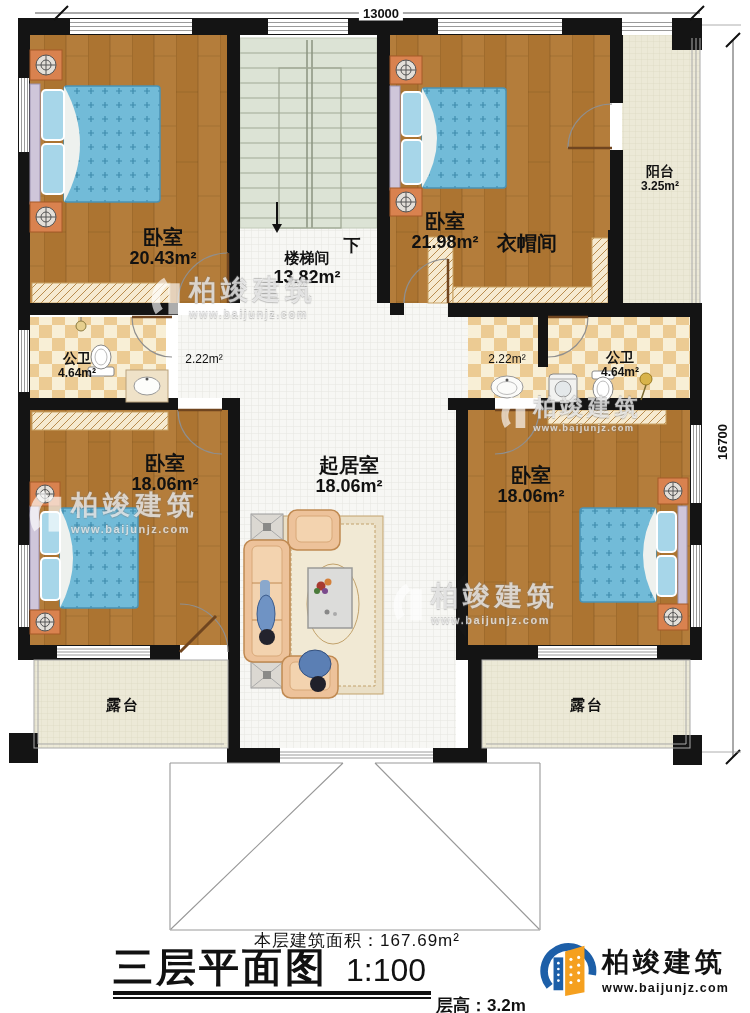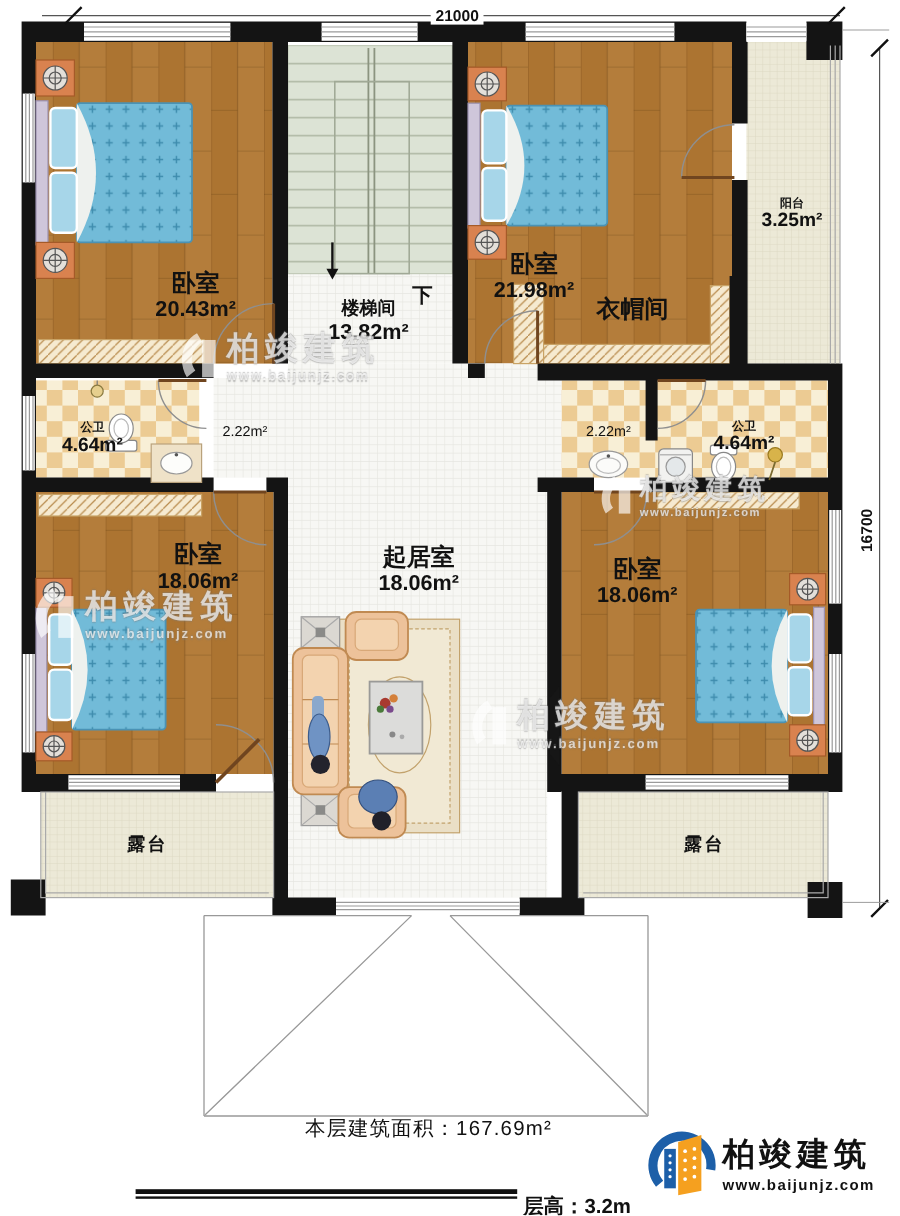--- a/index.html
+++ b/index.html
@@ -3,22 +3,22 @@
 <meta charset="utf-8">
 <style>
   html,body{margin:0;padding:0;background:#fff;}
   .stage{position:relative;width:750px;height:1013px;background:#ffffff;overflow:hidden;
          font-family:"Liberation Sans",sans-serif;color:#111;}
   .plan-svg{position:absolute;left:0;top:0;width:750px;height:1013px;}
   .lbl{position:absolute;transform:translate(-50%,-50%);text-align:center;white-space:nowrap;
        color:#111;line-height:1.12;}
   .rname{font-size:20px;font-weight:700;}
   .rarea{font-size:18px;font-weight:700;}
-  .sm .rname{font-size:10px;}
-  .sm .rarea{font-size:16px;}
+  .sm .rname{font-size:14px;}
+  .sm .rarea{font-size:12px;}
   .single{font-size:12px;font-weight:400;}
   .downlbl{font-size:17px;font-weight:700;}
   .terlbl{font-size:15px;font-weight:700;letter-spacing:2px;}
   .dim-lbl{position:absolute;transform:translate(-50%,-50%);font-size:13px;font-weight:700;
            background:#fff;padding:0 4px;}
   .dim-right{transform:translate(-50%,-50%) rotate(-90deg);}
   .area-note{position:absolute;transform:translate(-50%,-50%);font-size:17px;font-weight:500;
              letter-spacing:1px;white-space:nowrap;margin-top:32px;}
   .title-row{position:absolute;left:113px;top:940px;display:flex;align-items:baseline;}
   .main-title{font-size:40px;font-weight:700;letter-spacing:3px;}
@@ -394,21 +394,21 @@
   </div>
   <div class="lbl" style="left:307px;top:268px">
     <div class="rname" style="font-size:15px">楼梯间</div>
     <div class="rarea">13.82m²</div>
   </div>
   <div class="lbl downlbl" style="left:352px;top:246px">下</div>
   <div class="lbl" style="left:445px;top:231px">
     <div class="rname">卧室</div>
     <div class="rarea">21.98m²</div>
   </div>
-  <div class="lbl" style="left:527px;top:258px">
+  <div class="lbl" style="left:527px;top:243px">
     <div class="rname">衣帽间</div>
   </div>
   <div class="lbl sm" style="left:660px;top:179px">
     <div class="rname">阳台</div>
     <div class="rarea">3.25m²</div>
   </div>
   <div class="lbl sm" style="left:77px;top:366px">
     <div class="rname">公卫</div>
     <div class="rarea">4.64m²</div>
   </div>
@@ -426,21 +426,21 @@
     <div class="rname">起居室</div>
     <div class="rarea">18.06m²</div>
   </div>
   <div class="lbl" style="left:531px;top:485px">
     <div class="rname">卧室</div>
     <div class="rarea">18.06m²</div>
   </div>
   <div class="lbl terlbl" style="left:123px;top:705px">露台</div>
   <div class="lbl terlbl" style="left:587px;top:705px">露台</div>
 
-  <div class="dim-lbl" style="left:381px;top:13px">21000</div>
+  <div class="dim-lbl" style="left:381px;top:13px">13000</div>
   <div class="dim-lbl dim-right" style="left:722px;top:442px">16700</div>
 
   <div class="wm" style="left:150px;top:272px">
     <svg class="wm-icon" width="34" height="48" viewBox="0 0 24 34">
       <path d="M4,30 C-2,20 2,8 10,4 L13,9 C7,13 5,21 9,26 Z" fill="rgba(255,255,255,0.65)"></path>
       <rect x="13" y="8" width="8" height="22" fill="rgba(255,255,255,0.65)"></rect>
     </svg>
     <div>
         <div class="wm-name">柏竣建筑</div>
          <div class="wm-url">www.baijunjz.com</div>
@@ -474,20 +474,24 @@
     <div>
         <div class="wm-name">柏竣建筑</div>
          <div class="wm-url">www.baijunjz.com</div>
       </div>
   </div>
 
   <div class="area-note" style="left:357px;top:908px">
     <span>本层建筑面积：</span><span>167.69m²</span>
   </div>
 
+  <div class="title-row">
+    <span class="main-title">三层平面图</span>
+    <span class="scale">1:100</span>
+  </div>
   <div class="title-underline">
     <div class="ul-thick"></div>
     <div class="ul-thin"></div>
   </div>
   <div class="floor-height">
     <span>层高：</span><span>3.2m</span>
   </div>
 
   <div class="logo">
     <svg class="logo-icon" viewBox="0 0 60 64">

